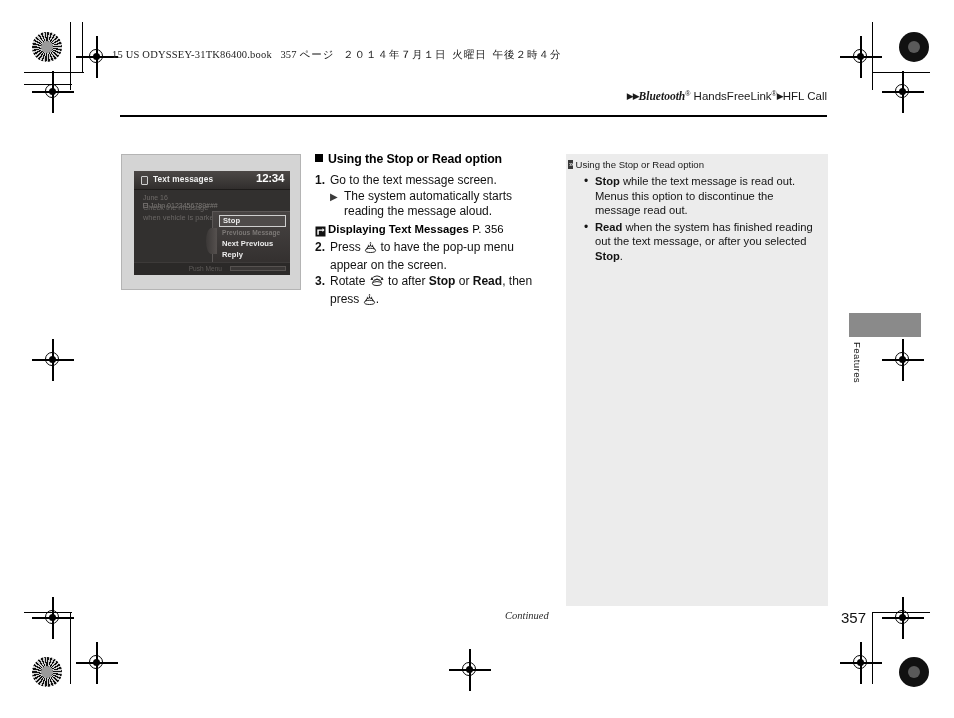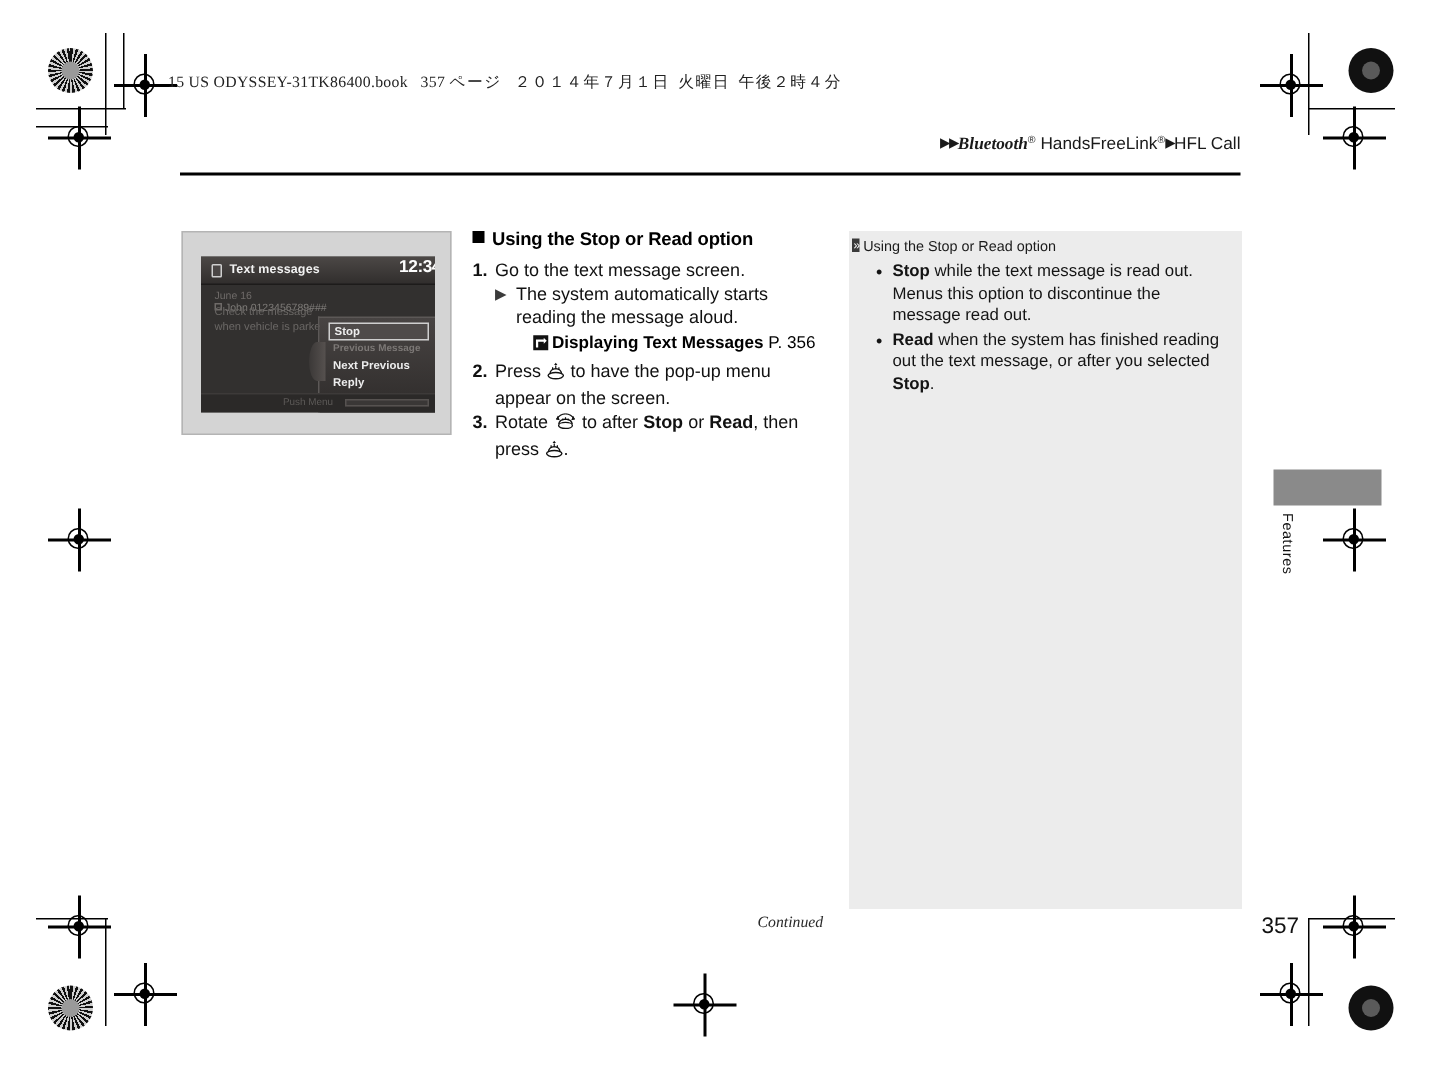--- a/index.html
+++ b/index.html
@@ -122,21 +122,20 @@
     width: 156px; height: 104px;
     background: #32302f;
     overflow: hidden;
   }
   .scr-titlebar {
     position: absolute;
     left: 0; top: 0;
     width: 100%; height: 18px;
     background: linear-gradient(to bottom, #4c4846, #312e2d);
     border-bottom: 1px solid #1d1b1a;
-    padding-left: 10px;
   }
   .scr-title {
     position: absolute;
     left: 19px; top: 3px;
     font-size: 8.3px;
     font-weight: bold;
     color: #f2f2f2;
     letter-spacing: 0.1px;
   }
   .scr-envicon {
@@ -279,25 +278,25 @@
   }
   .substep .tri {
     flex: none;
     width: 14px;
     font-size: 10px;
     color: #3b3b3b;
     line-height: 16px;
   }
   .xref {
     display: flex;
-    margin-left: 40px;
     font-size: 11.4px;
     line-height: 16px;
     margin-top: 1px;
     margin-bottom: 3px;
+    align-items: flex-end;
   }
   .xref .bk {
     flex: none;
     width: 13px;
     margin-top: 2px;
   }
   .xref .bk svg { display: block; }
   .xref .lbl { font-weight: bold; }
   .xref .pg { font-weight: normal; }
 

